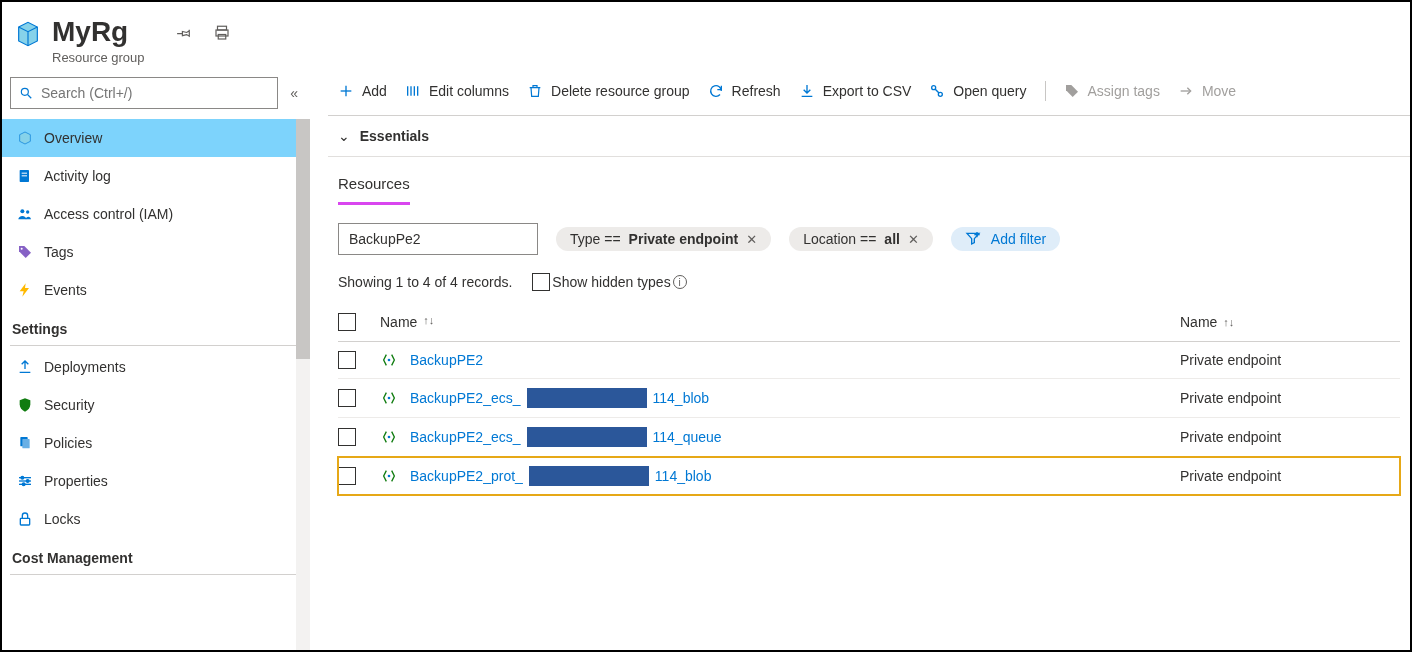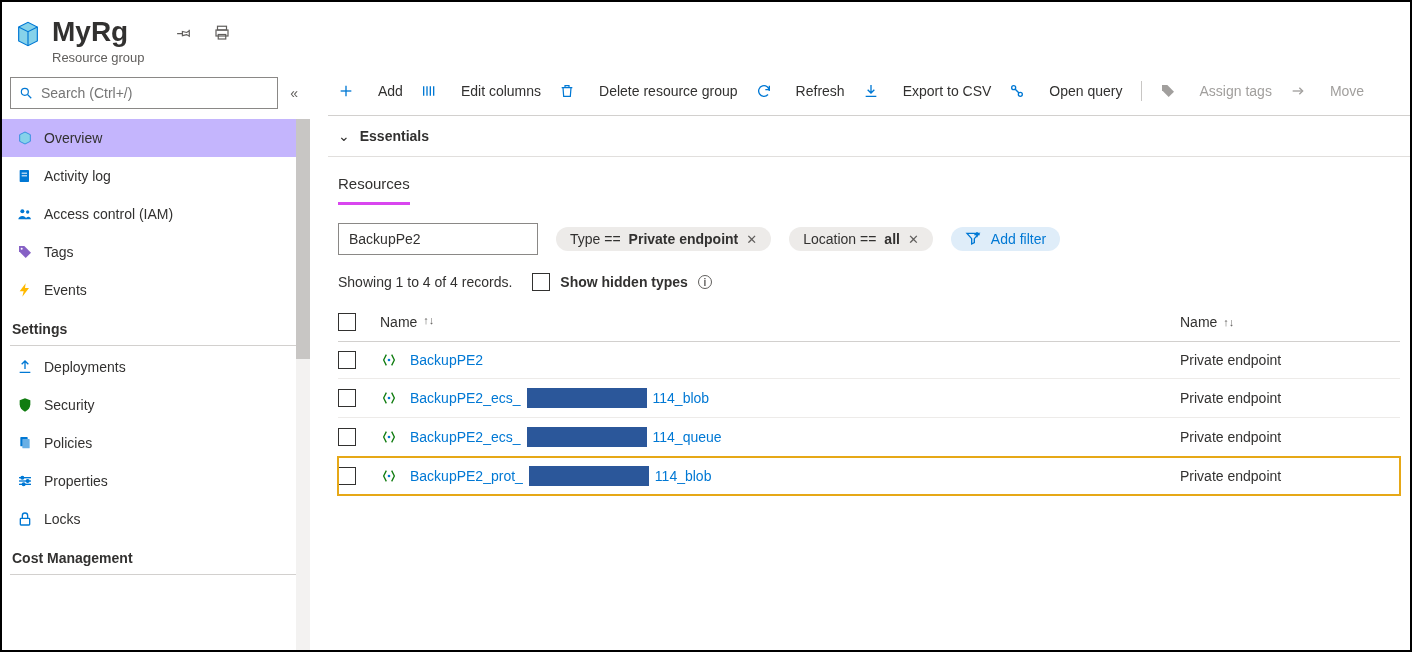--- a/index.html
+++ b/index.html
@@ -26,27 +26,27 @@
 .search-box { flex: 1; display: flex; align-items: center; border: 1px solid #8a8886; background: #fff; height: 32px; padding: 0 8px; gap: 8px; }
 .search-box input { border: none; outline: none; font-size: 14px; flex: 1; color: #605e5c; background: transparent; }
 .collapse-caret { color: #605e5c; font-size: 14px; cursor: pointer; padding: 4px; }
 .scroll-wrap { flex: 1; overflow: hidden; position: relative; }
 .scroll-content { height: 100%; overflow: hidden; }
 .scrollbar-track { position: absolute; right: 0; top: 0; width: 14px; height: 100%; background: #f3f2f1; }
 .scrollbar-thumb { position: absolute; right: 0; top: 0; width: 14px; height: 240px; background: #c8c6c4; }
 .scroll-arrow { position: absolute; right: 3px; width: 8px; height: 8px; font-size: 10px; color: #605e5c; }
 .scroll-arrow.top { top: 2px; }
 .nav-item { display: flex; align-items: center; gap: 10px; padding: 10px 14px; cursor: pointer; color: #323130; }
-.nav-item.active { background: #c4b5fd; }
+.nav-item.active { background: #7dd3fc; }
 .nav-item .icon { width: 18px; height: 18px; display: flex; align-items: center; justify-content: center; }
 .nav-section { font-weight: 600; padding: 12px 10px 6px 10px; color: #323130; }
 .nav-divider { border-bottom: 1px solid #d2d0ce; margin: 2px 8px; }
 .main { flex: 1; display: flex; flex-direction: column; min-width: 0; padding-left: 18px; }
 .toolbar { display: flex; align-items: center; gap: 18px; padding: 10px 10px 14px 10px; border-bottom: 1px solid #d2d0ce; color: #323130; flex-wrap: nowrap; overflow: hidden; }
-.tb-item { display: flex; align-items: center; gap: 24px; cursor: pointer; white-space: nowrap; color: #323130; }
+.tb-item { display: flex; align-items: center; gap: 8px; cursor: pointer; white-space: nowrap; color: #323130; }
 .tb-item .icon { width: 16px; height: 16px; color: #0078d4; display: flex; align-items: center; justify-content: center; }
 .tb-sep { width: 1px; height: 20px; background: #c8c6c4; }
 .tb-item.disabled { color: #a19f9d; }
 .tb-item.disabled .icon { color: #a19f9d; }
 .essentials { display: flex; align-items: center; gap: 10px; padding: 12px 10px; border-bottom: 1px solid #e1dfdd; cursor: pointer; }
 .essentials .chev { font-size: 14px; }
 .essentials .lbl { font-weight: 600; }
 .tabs { display: flex; gap: 28px; padding: 18px 10px 0 10px; }
 .tab { padding-bottom: 10px; cursor: pointer; color: #605e5c; font-size: 15px; }
 .tab.active { color: #323130; border-bottom: 3px solid #d946ef; font-weight: 400; }
@@ -332,21 +332,21 @@
                 <line x1="18" y1="3" x2="18" y2="11"></line>
                 <line x1="14" y1="7" x2="22" y2="7"></line>
               </svg>
             </span>
           <span>Add filter</span>
         </div>
       </div>
 
       <div class="status-row">
         <span>Showing 1 to 4 of 4 records.</span>
-        <span style="display:flex;align-items:center;gap:10px;font-weight:bold;">
+        <span style="display:flex;align-items:center;gap:2px;">
           <span class="checkbox"></span>
           <span>Show hidden types</span>
           <span class="info-icon">i</span>
         </span>
       </div>
 
       <div class="table">
         <div class="thead">
           <div class="col-check">
               <span class="checkbox"></span>

